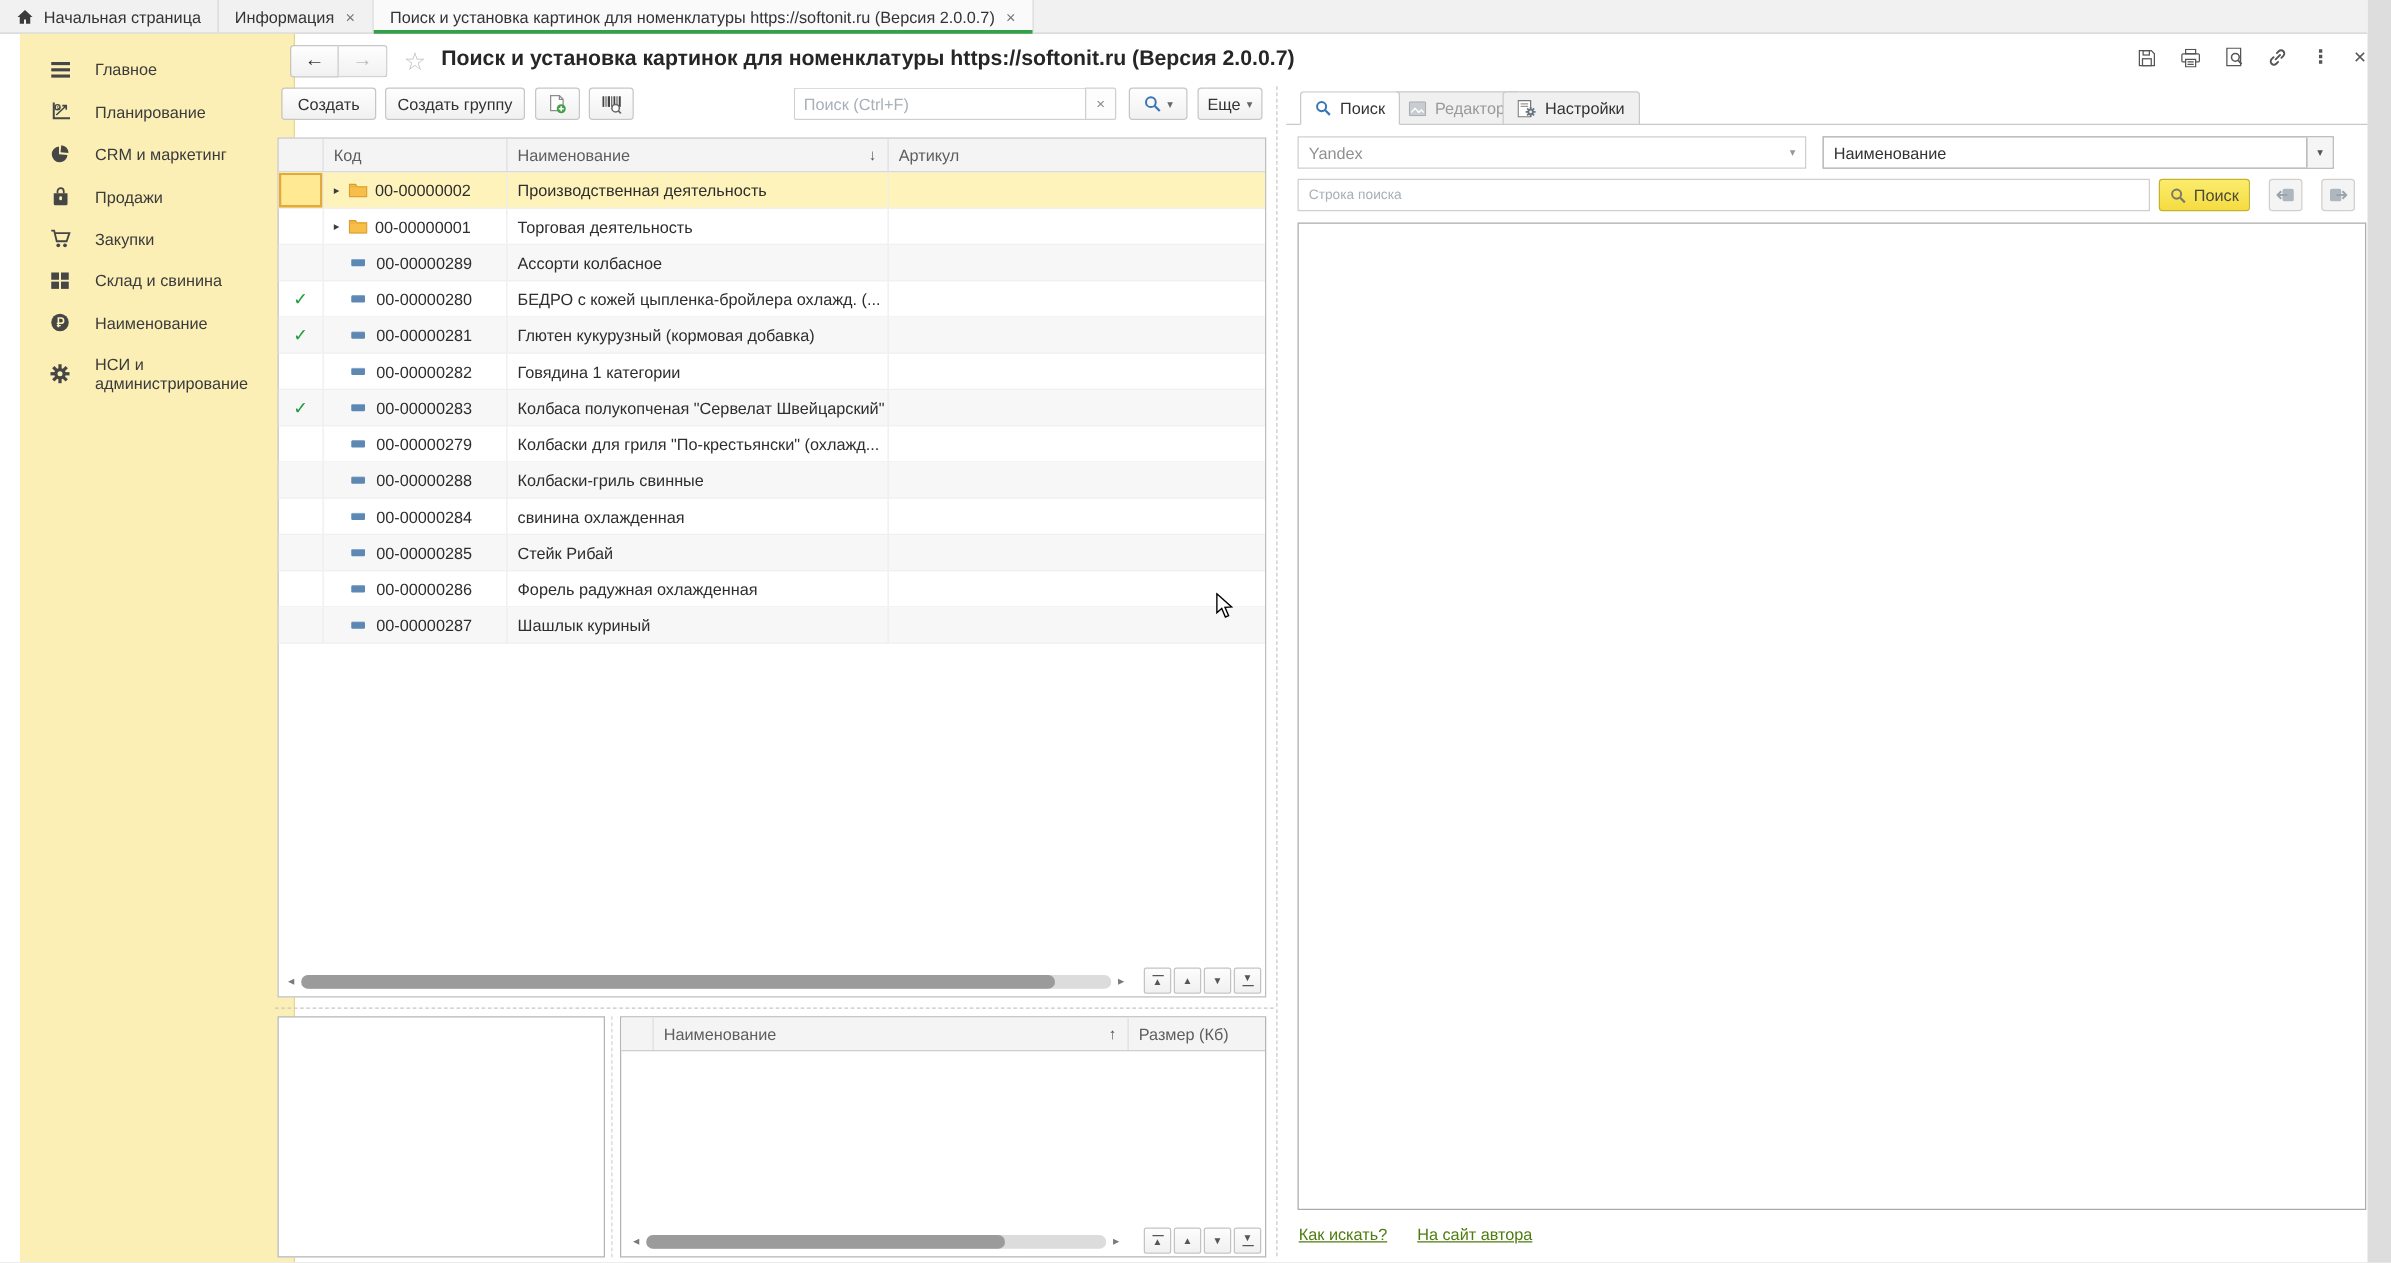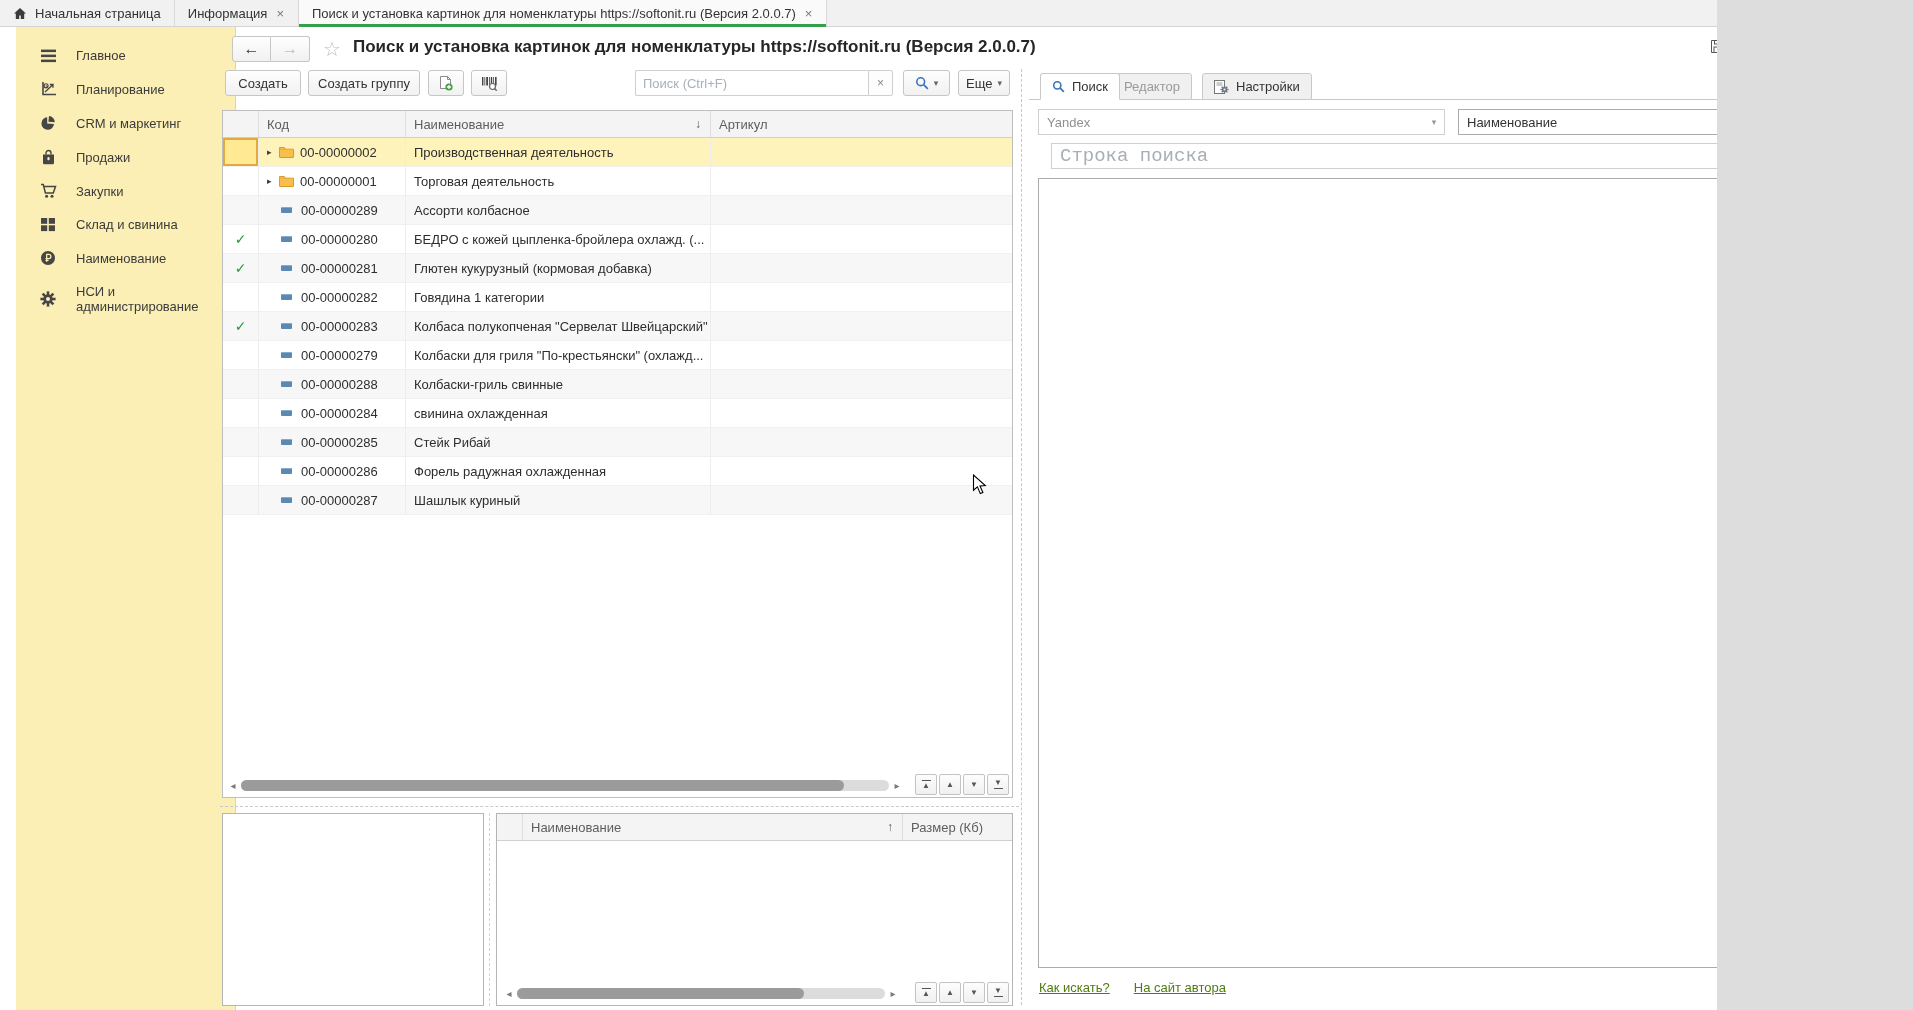--- a/index.html
+++ b/index.html
@@ -1,16 +1,16 @@
 <!DOCTYPE html>
 <html><head>
 <meta charset="utf-8">
 <style>
   html,body{margin:0;padding:0;background:#ddd;}
-  .app{position:relative;width:1717px;height:1010px;background:#fff;overflow:hidden;
+  .app{position:relative;width:1894px;height:1010px;background:#fff;overflow:hidden;
        font-family:"Liberation Sans","DejaVu Sans",sans-serif;color:#333;}
   svg{display:block}
 
   
   .tabbar{position:absolute;left:0;top:0;width:100%;height:27px;background:#F1F1F1;
           border-bottom:1px solid #D4D4D4;display:flex;box-sizing:border-box}
   .wtab{display:flex;align-items:center;gap:8px;padding:0 13px;border-right:1px solid #D8D8D8;
         font-size:13px;color:#333;position:relative;white-space:nowrap;cursor:pointer}
   .wtab.active{background:#FAFAFA}
   .wtab.active::after{content:"";position:absolute;left:0;right:0;bottom:-1px;height:3px;background:#35A04C}
@@ -109,22 +109,22 @@
         background:#F0F0F0;display:flex;align-items:center;gap:7px;padding:0 11px;font-size:13px;color:#333;
         box-sizing:border-box;cursor:pointer}
   .rtab.active{background:#fff;border-bottom:1px solid #fff;z-index:2}
   .rtab.disabled{color:#9A9A9A}
   .combo{position:absolute;height:26px;border:1px solid #CFCFCF;box-sizing:border-box;display:flex;align-items:center;
          font-size:13px;background:#fff;cursor:pointer}
   .combo .cv{padding-left:8px;flex:1}
   .combo .ca{width:20px;text-align:center;color:#999;font-size:9px}
   .combo.strong{border-color:#ABABAB}
   .combo.strong .ca{border-left:1px solid #ABABAB;background:#F5F5F5;height:100%;display:flex;align-items:center;justify-content:center;color:#555}
-  .q-input{position:absolute;left:22px;top:74px;width:682px;height:26px;border:1px solid #CFCFCF;box-sizing:border-box;
-           padding:0 8px;font-size:19px;font-family:Liberation Mono, monospace;color:#333}
+  .q-input{position:absolute;left:9px;top:74px;width:682px;height:26px;border:1px solid #CFCFCF;box-sizing:border-box;
+           padding:0 8px;font-size:11px;font-family:Liberation Sans, sans-serif;color:#333}
   .q-input::placeholder{color:#A9AFB6}
   .btn-find{position:absolute;left:698px;top:74px;width:73px;height:26px;border:1px solid #C8B22B;border-radius:3px;
             background:linear-gradient(#FBEC6C,#F5DC41);display:flex;align-items:center;justify-content:center;gap:6px;
             font-size:13px;color:#4A4A3A;box-sizing:border-box;cursor:pointer}
   .pgbtn{position:absolute;top:74px;width:27px;height:26px;border:1px solid #CFCFCF;border-radius:3px;
          background:#F4F4F4;display:flex;align-items:center;justify-content:center;box-sizing:border-box;cursor:pointer}
   .results{position:absolute;left:9px;top:109px;width:855px;height:790px;border:1px solid #ABABAB;background:#fff;box-sizing:border-box}
   .rlinks{position:absolute;left:10px;top:911px;display:flex;gap:24px;font-size:13px}
   .rlinks a{color:#4d7c0f;text-decoration:underline;cursor:pointer}
 
@@ -611,21 +611,21 @@
 
     <div class="rpanel">
       <div class="rtabs">
         <div class="rtab active" style="left:11px">
           <svg width="13" height="13" viewBox="0 0 14 14">
               <circle cx="5.7" cy="5.7" r="3.9" fill="none" stroke="#3A74B8" stroke-width="1.7"></circle>
               <line x1="8.8" y1="8.8" x2="12.8" y2="12.8" stroke="#3A74B8" stroke-width="1.9"></line>
             </svg>
           <span>Поиск</span>
         </div>
-        <div class="rtab disabled" style="left:62px">
+        <div class="rtab disabled" style="left:86px">
           <svg width="14" height="12" viewBox="0 0 14 12">
               <rect x="0.5" y="0.5" width="13" height="11" rx="1" fill="#C9CDD1" stroke="#ABAFB3"></rect>
               <path d="M2 9l3-3.5L8 9l2-2 2 2" fill="none" stroke="#fff"></path>
             </svg>
           <span>Редактор</span>
         </div>
         <div class="rtab" style="left:173px">
           <svg width="15" height="14" viewBox="0 0 15 14">
               <rect x="0.5" y="0.5" width="10" height="13" fill="#fff" stroke="#777"></rect>
               <line x1="2.5" y1="3" x2="8.5" y2="3" stroke="#999"></line>

